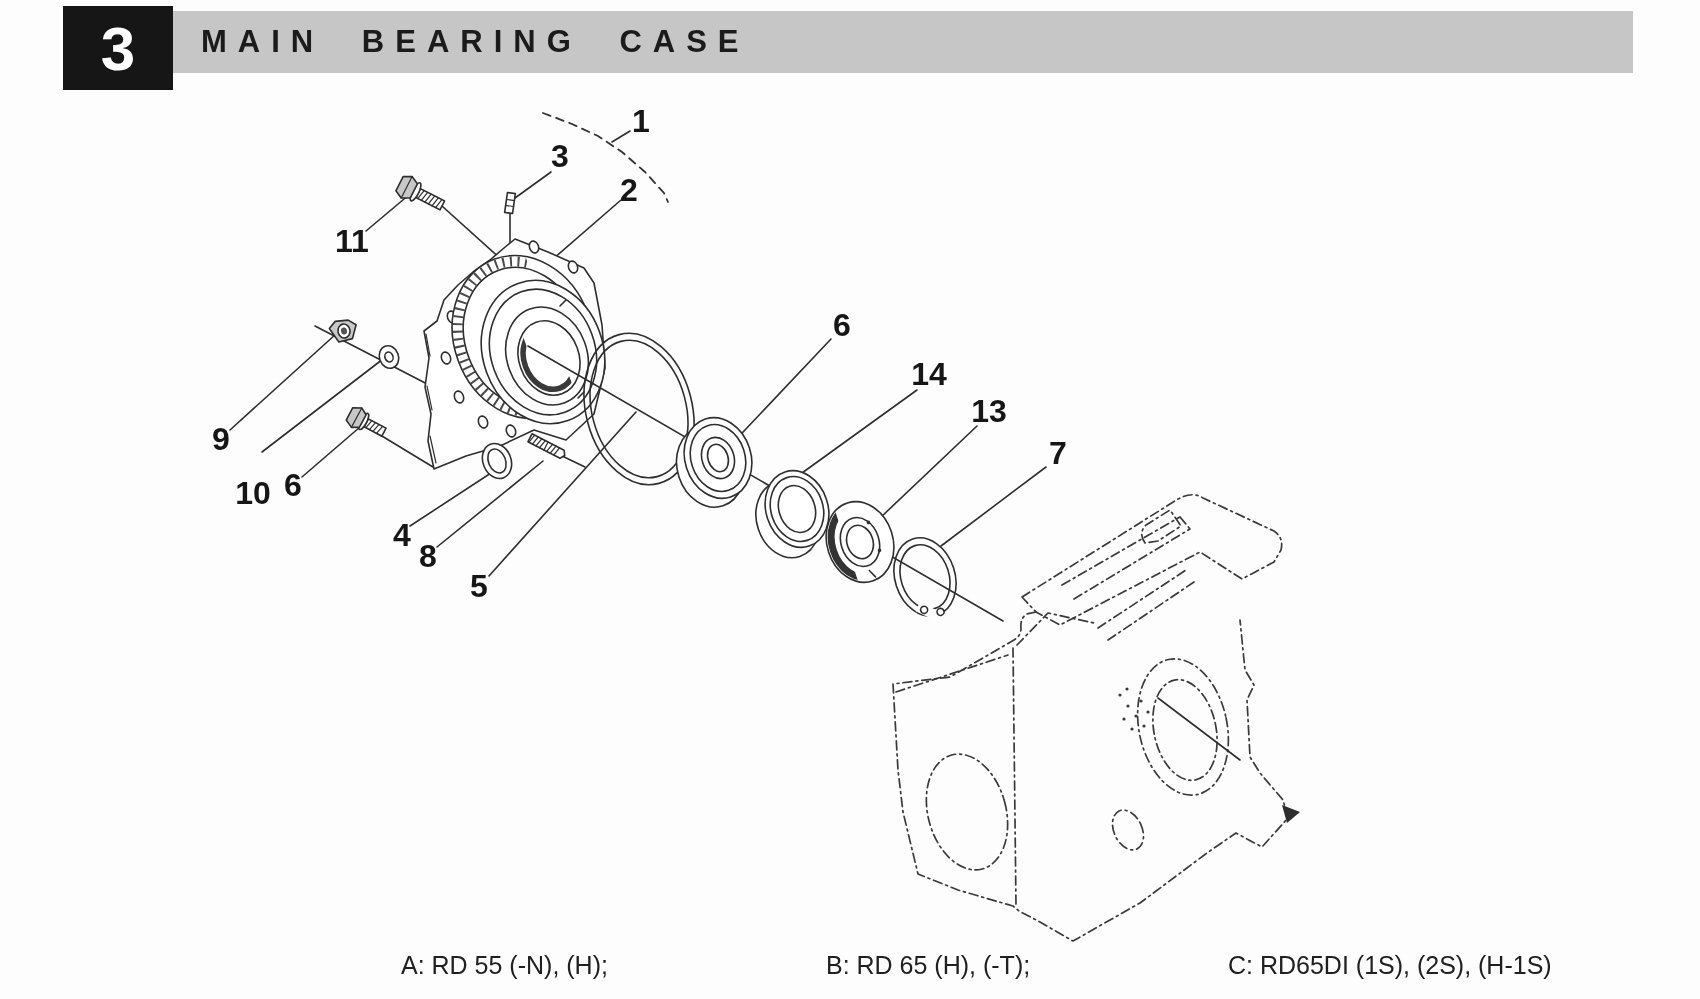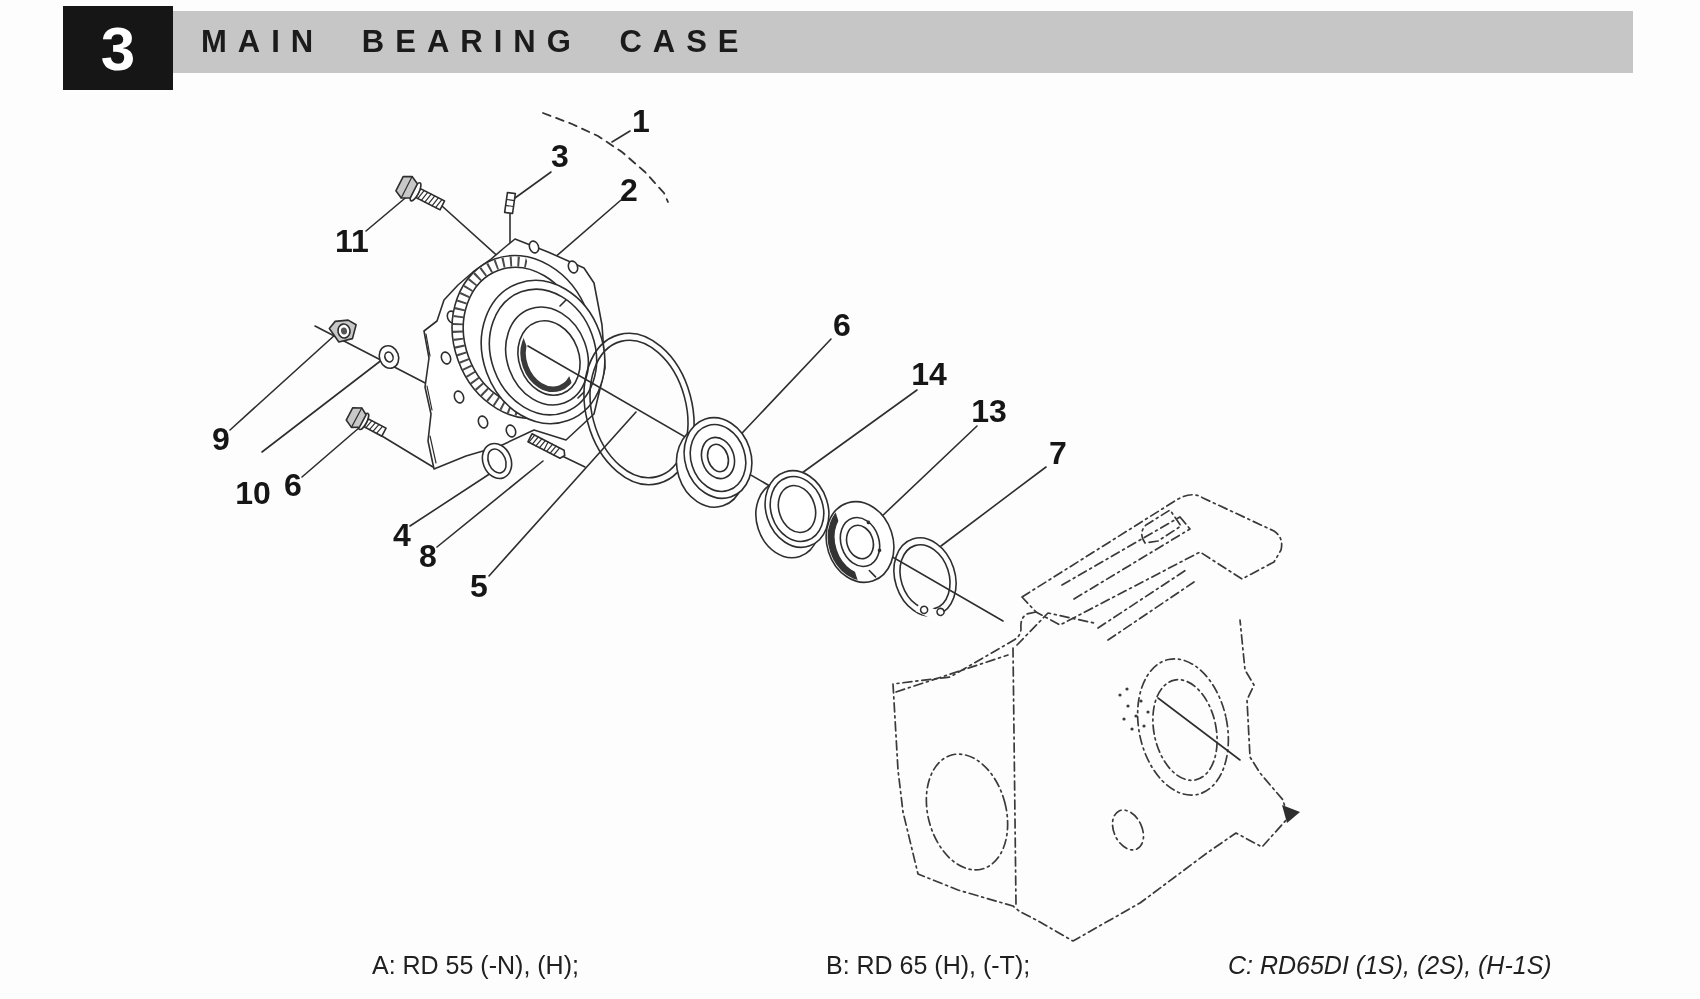--- a/index.html
+++ b/index.html
@@ -234,18 +234,18 @@
       <span class="callout" style="left: 428px; top: 556px;">8</span>
       <span class="callout" style="left: 221px; top: 439px;">9</span>
       <span class="callout" style="left: 253px; top: 461px; margin-top: 32px;">10</span>
       <span class="callout" style="left: 352px; top: 241px;">11</span>
       <span class="callout" style="left: 293px; top: 485px;">6</span>
       <span class="callout" style="left: 989px; top: 411px; text-align: center;">13</span>
       <span class="callout" style="left: 929px; top: 374px;">14</span>
     </div>
 
   <div>
-      <span class="variant" style="left: 372px;">A: RD 55 (-N), (H);</span>
+      <span class="variant" style="left: 401px;">A: RD 55 (-N), (H);</span>
       <span class="variant" style="left: 826px; text-align: right;">B: RD 65 (H), (-T);</span>
-      <span class="variant" style="left: 1228px; font-style: italic;">C: RD65DI (1S), (2S), (H-1S)</span>
+      <span class="variant" style="left: 1228px;">C: RD65DI (1S), (2S), (H-1S)</span>
     </div>
 
 </div>
 
 </body></html>

